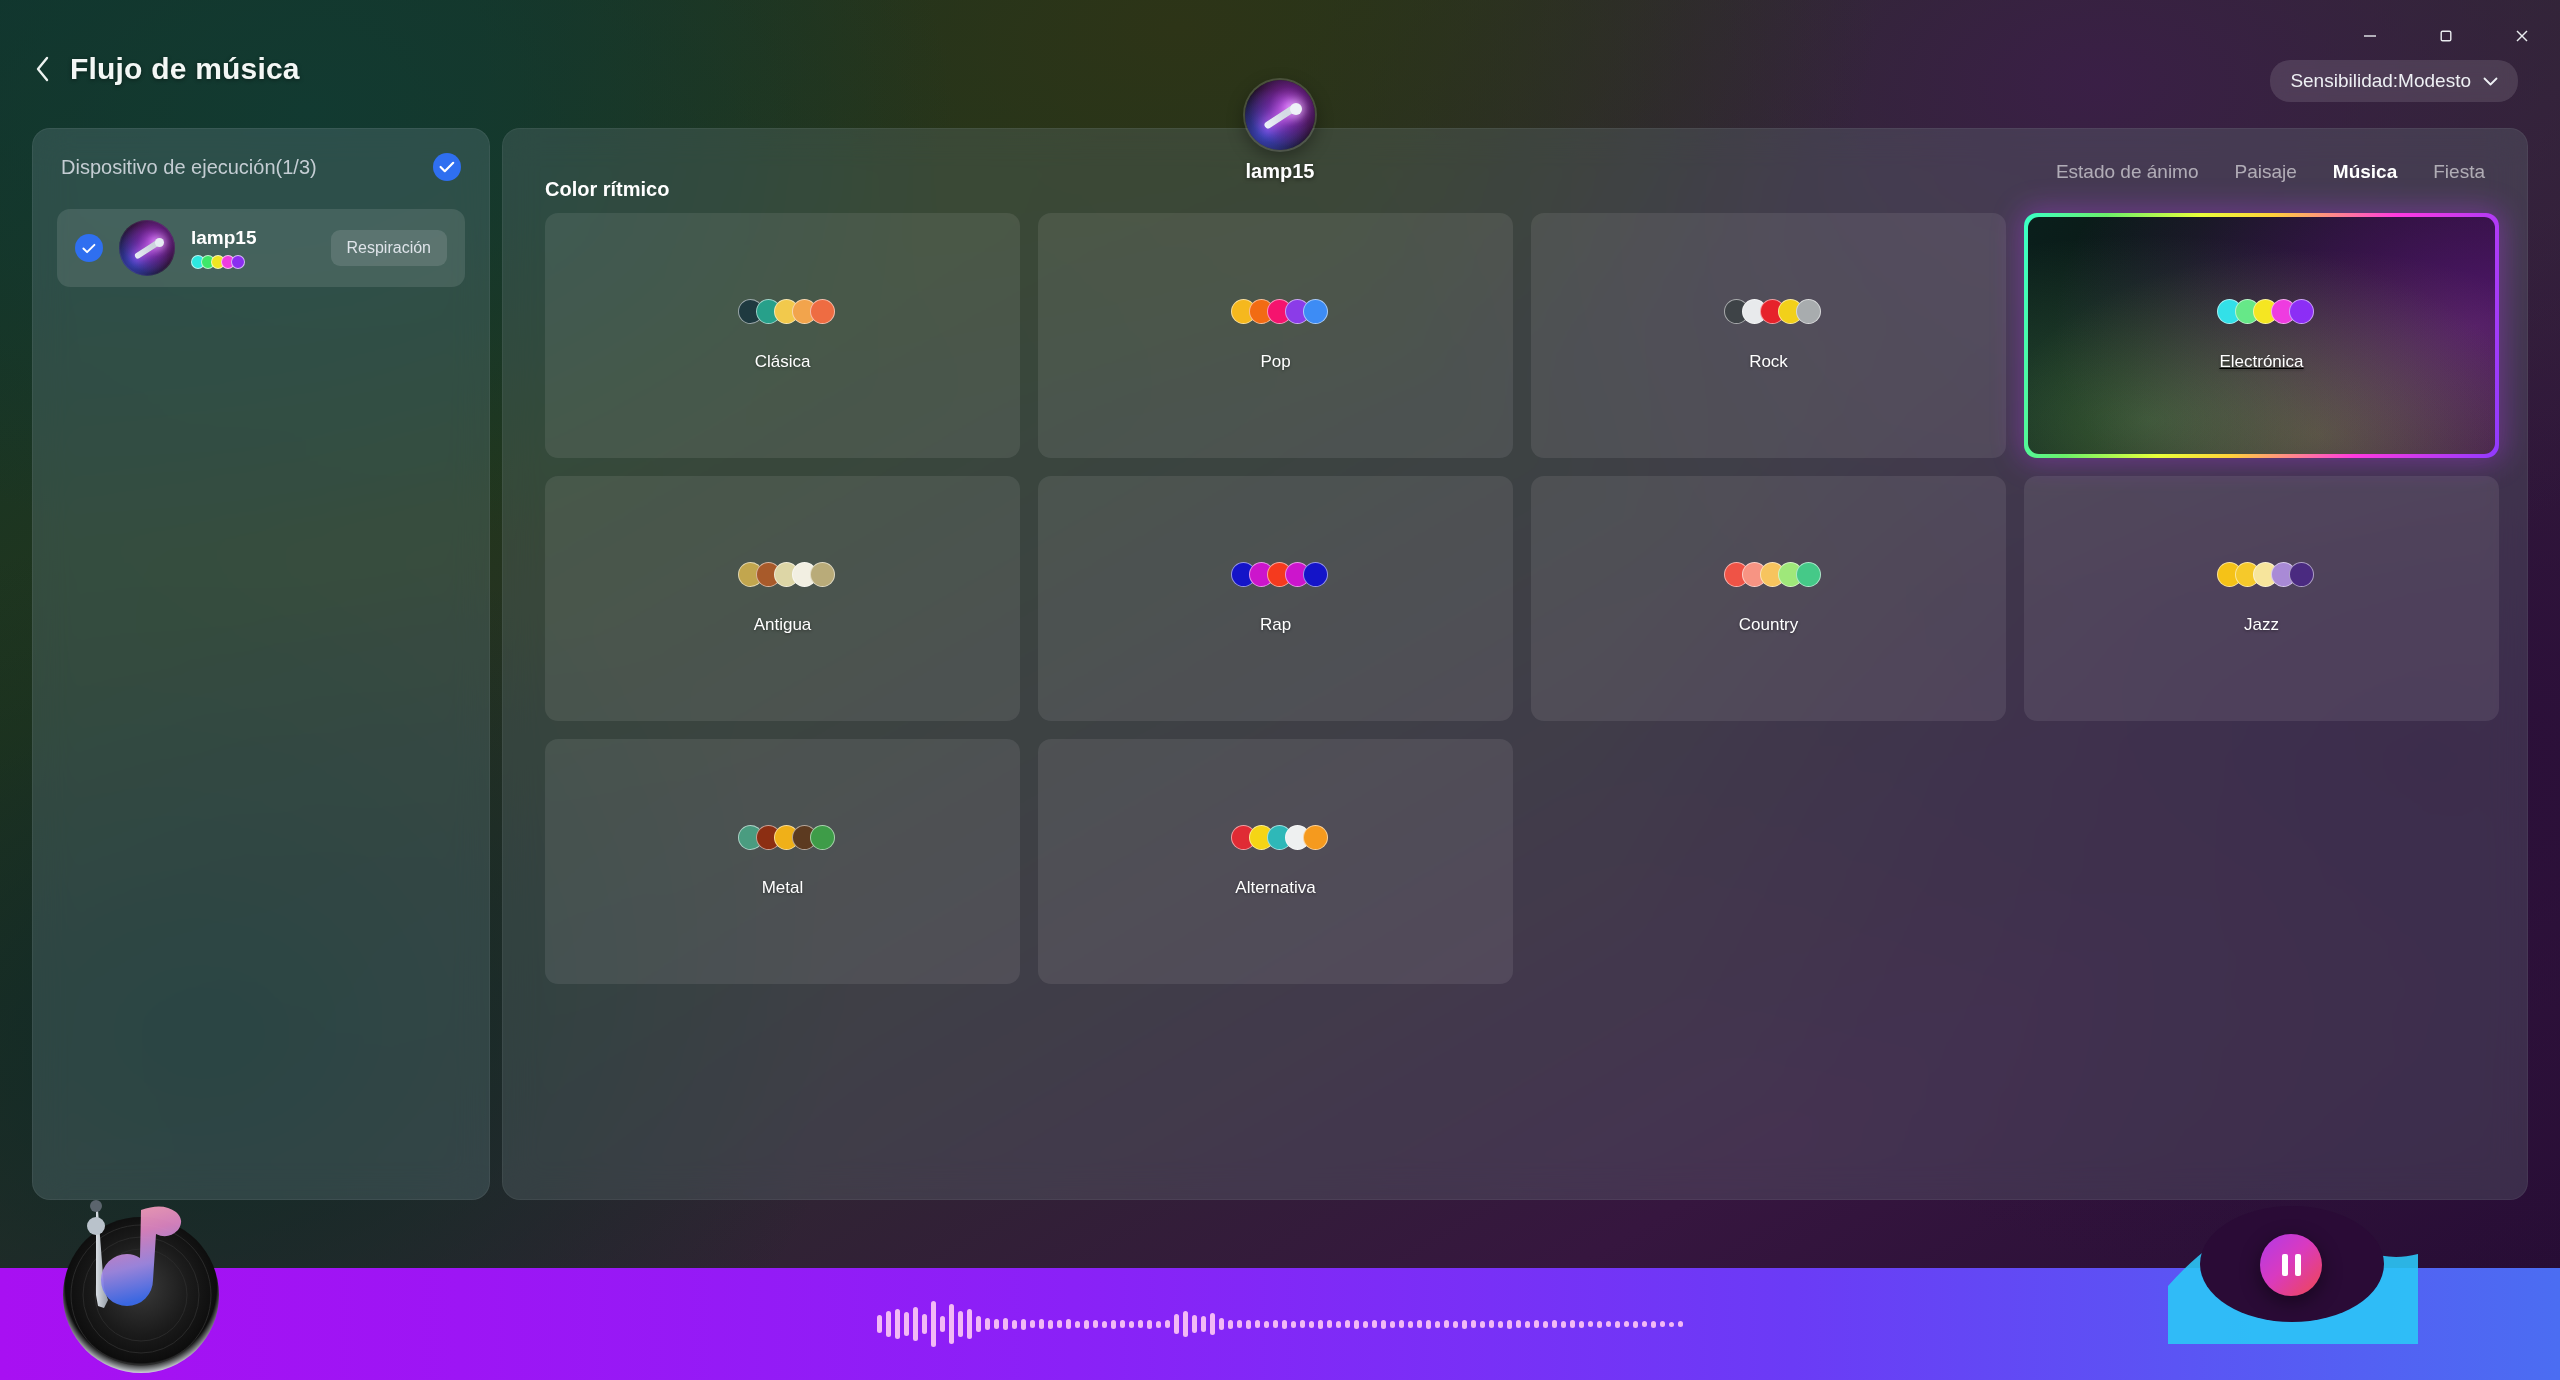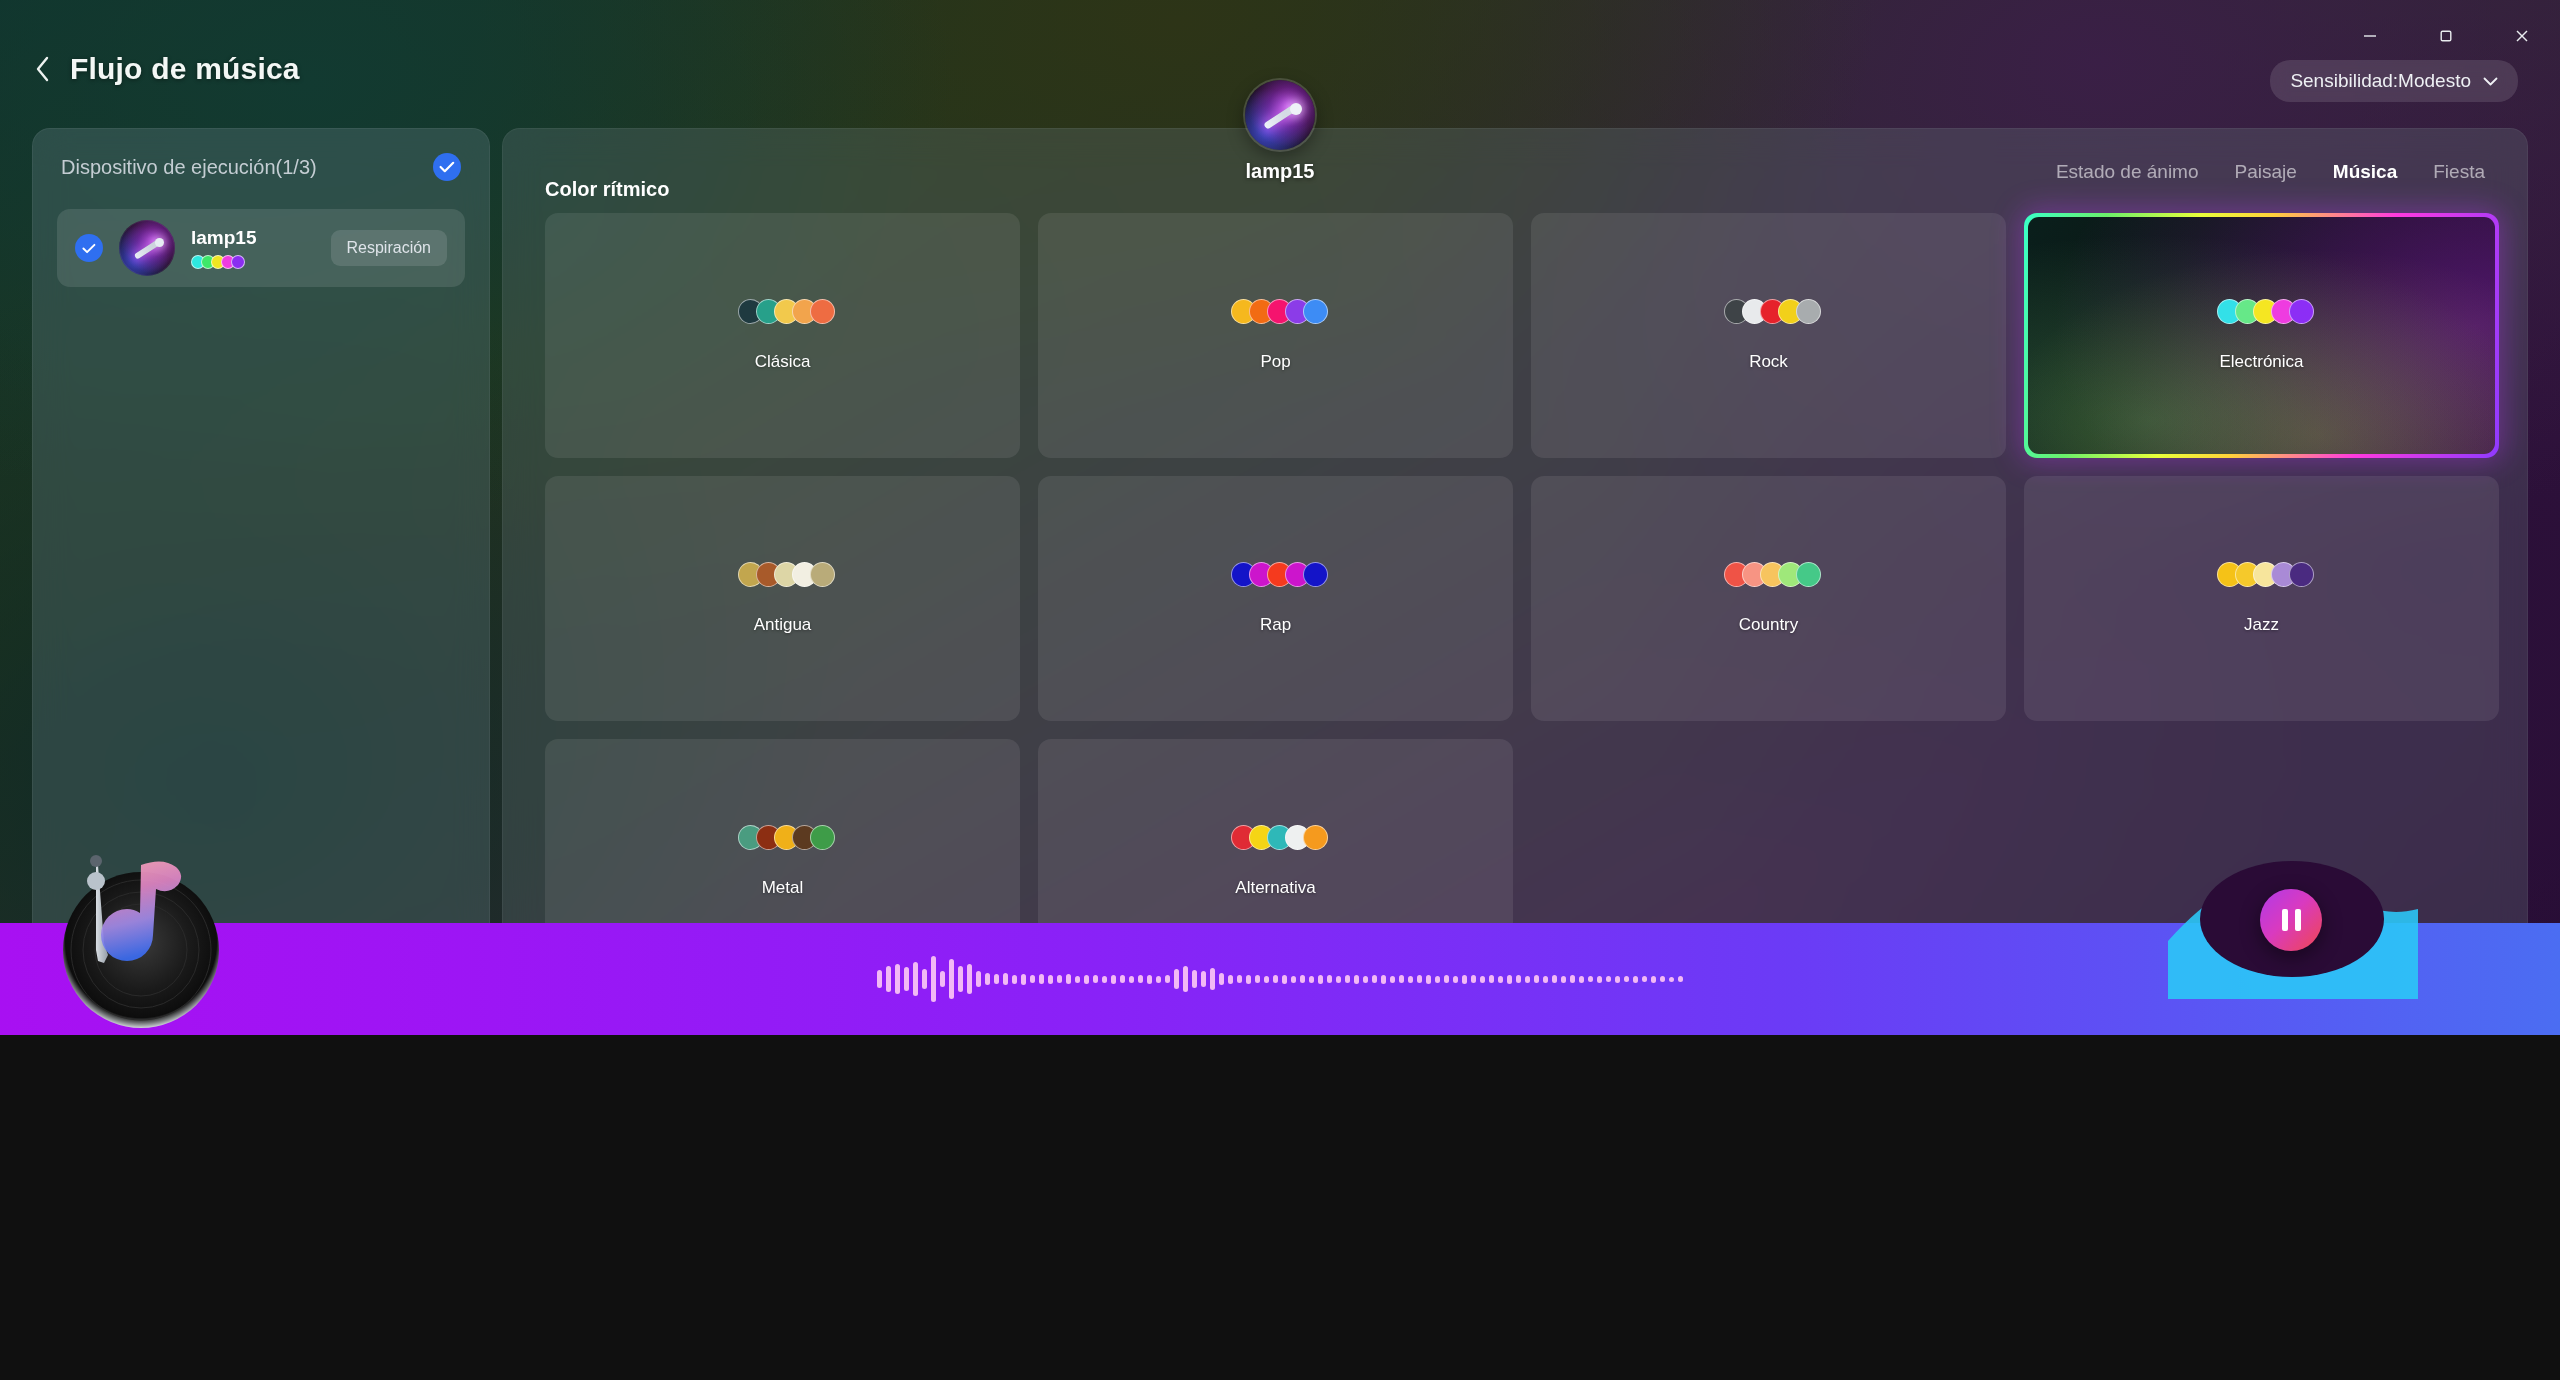--- a/index.html
+++ b/index.html
@@ -6,21 +6,21 @@
   html, body {
     width: 2560px; height: 1380px;
     overflow: hidden;
     font-family: "Liberation Sans", sans-serif;
     background: #101010;
   }
 
   
   #app {
     position: relative;
-    width: 2560px; height: 1035px;
+    width: 2560px; height: 1380px;
     overflow: hidden;
   }
 
   
   #backdrop {
     position: absolute; inset: 0;
     background:
       radial-gradient(900px 620px at 12% 8%, #123a31 0%, rgba(18,58,49,0) 72%),
       radial-gradient(1000px 560px at 46% 2%, #2d3417 0%, rgba(45,52,23,0) 70%),
       radial-gradient(1100px 700px at 82% 6%, #3a1f46 0%, rgba(58,31,70,0) 74%),
@@ -221,20 +221,21 @@
     text-shadow: 0 1px 3px rgba(0,0,0,.4);
     margin-top: 16px;
   }
 
   
   .card.selected {
     background: transparent;
     padding: 18px;
     background-image: linear-gradient(100deg,#3affc8 0%, #6bf06b 16%, #e9ff3a 34%, #ffd23a 48%, #ff3ae0 72%, #8f3aff 100%);
     box-shadow: 0 0 28px 4px rgba(190,60,255,.35);
+    text-decoration: underline;
   }
   .card.selected .inner {
     position: absolute; inset: 4px;
     border-radius: 11px;
     background:
       radial-gradient(620px 300px at 26% 86%, rgba(120,210,120,.28) 0%, rgba(0,0,0,0) 62%),
       radial-gradient(520px 300px at 62% 92%, rgba(220,220,60,.22) 0%, rgba(0,0,0,0) 62%),
       radial-gradient(640px 420px at 96% 46%, rgba(150,40,200,.42) 0%, rgba(0,0,0,0) 66%),
       linear-gradient(118deg, #0a1f1c 0%, #0b1714 30%, #150c1c 62%, #210a2c 100%);
     z-index: 1;

